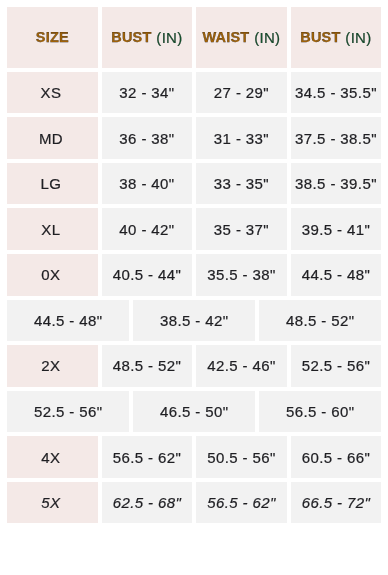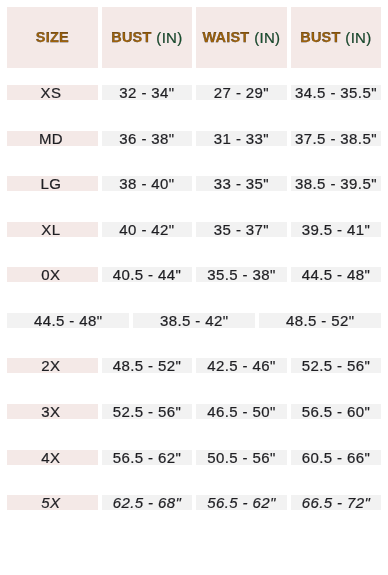--- a/index.html
+++ b/index.html
@@ -23,21 +23,21 @@
     height: 562px;
     transform: translateZ(0);
   }
   .chart-row {
     display: flex;
     gap: 4px;
     margin-bottom: 4px;
   }
   .chart-row:last-child { margin-bottom: 0; font-style: italic; }
   .chart-row.header-row { height: 60.7px; }
-  .chart-row.data-row { height: 41.58px; align-items: center; }
+  .chart-row.data-row { height: 41.58px; }
   .cell {
     flex: 1 1 0;
     display: flex;
     align-items: center;
     justify-content: center;
     box-sizing: border-box;
     line-height: 1;
     white-space: nowrap;
   }
   .cell-pink { background: #f4e9e7; }
@@ -183,23 +183,20 @@
         <span class="data-text">48.5 - 52"</span>
       </div>
     <div class="cell cell-grey">
         <span class="data-text">42.5 - 46"</span>
       </div>
     <div class="cell cell-grey">
         <span class="data-text">52.5 - 56"</span>
       </div>
   </div>
   <div class="chart-row data-row">
-    <div class="cell cell-pink cell-size">
-        <span class="data-text">3X</span>
-      </div>
     <div class="cell cell-grey">
         <span class="data-text">52.5 - 56"</span>
       </div>
     <div class="cell cell-grey">
         <span class="data-text">46.5 - 50"</span>
       </div>
     <div class="cell cell-grey">
         <span class="data-text">56.5 - 60"</span>
       </div>
   </div>

